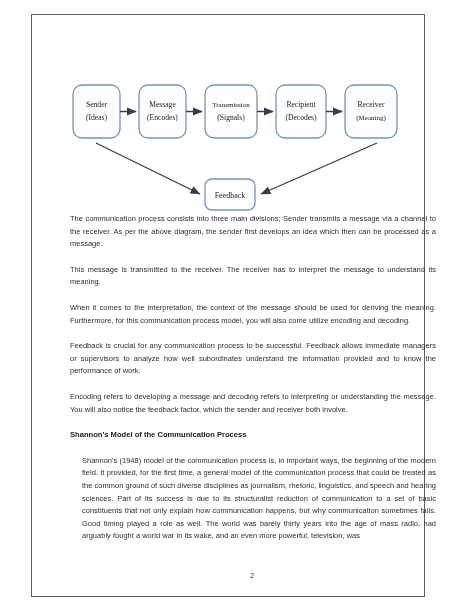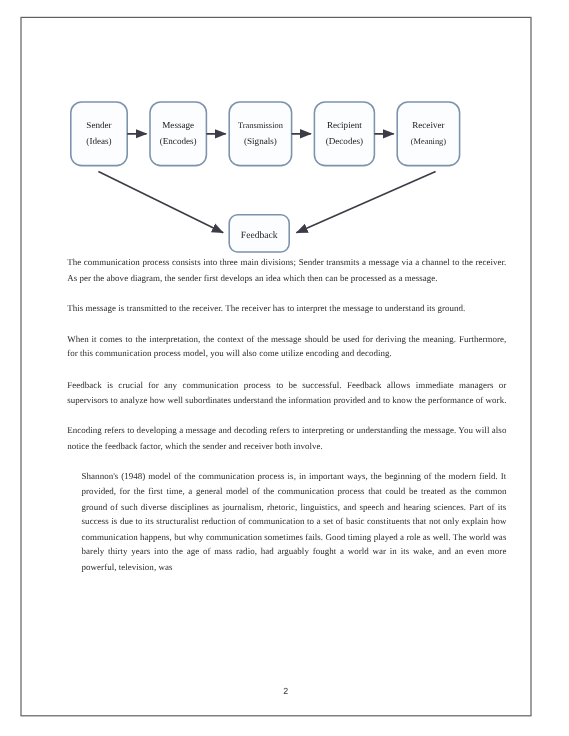--- a/index.html
+++ b/index.html
@@ -9,23 +9,23 @@
   }
   body {
     width: 474px;
     height: 613px;
     font-family: "Liberation Sans", sans-serif;
     overflow: hidden;
   }
 
   #page {
     position: absolute;
-    left: 17px;
+    left: 31px;
     top: 14px;
-    width: 426px;
+    width: 394px;
     height: 583px;
     background: #ffffff;
     border: 1px solid #606060;
     box-sizing: border-box;
   }
 
   
   #diagram {
     position: absolute;
     left: 0px;
@@ -51,21 +51,21 @@
   
   #body-text {
     position: absolute;
     left: 38px;
     top: 198px;
     width: 366px;
   }
 
   p.para {
     margin: 0 0 13px 0;
-    font-family: Liberation Serif, serif;
+    font-family: Liberation Sans, sans-serif;
     font-size: 7.45px;
     line-height: 12.6px;
     color: #2c2c2c;
     text-align: justify;
     letter-spacing: 0.005em;
   }
   p.para:last-child { margin-bottom: 0; margin-left: 12px; }
 
   h3.heading {
     margin: 0 0 13px 0;
@@ -143,22 +143,23 @@
         <text class="dbox-label fb" x="198" y="143">Feedback</text>
       </g>
 
       <line x1="64" y1="88" x2="168" y2="139" stroke="#3c3c46" stroke-width="1.35" marker-end="url(#ahb)"></line>
       <line x1="345" y1="88" x2="229" y2="139" stroke="#3c3c46" stroke-width="1.35" marker-end="url(#ahb)"></line>
     </svg>
   </div>
 
   <div id="body-text">
     <p class="para">The communication process consists into three main divisions; Sender transmits a message via a channel to the receiver. As per the above diagram, the sender first develops an idea which then can be processed as a message.</p>
-    <p class="para">This message is transmitted to the receiver. The receiver has to interpret the message to understand its ground.</p>
+    <p class="para">This message is transmitted to the receiver. The receiver has to interpret the message to understand its meaning.</p>
     <p class="para">When it comes to the interpretation, the context of the message should be used for deriving the meaning. Furthermore, for this communication process model, you will also come utilize encoding and decoding.</p>
     <p class="para">Feedback is crucial for any communication process to be successful. Feedback allows immediate managers or supervisors to analyze how well subordinates understand the information provided and to know the performance of work.</p>
     <p class="para">Encoding refers to developing a message and decoding refers to interpreting or understanding the message. You will also notice the feedback factor, which the sender and receiver both involve.</p>
+    <h3 class="heading">Shannon's Model of the Communication Process</h3>
     <p class="para">Shannon's (1948) model of the communication process is, in important ways, the beginning of the modern field. It provided, for the first time, a general model of the communication process that could be treated as the common ground of such diverse disciplines as journalism, rhetoric, linguistics, and speech and hearing sciences. Part of its success is due to its structuralist reduction of communication to a set of basic constituents that not only explain how communication happens, but why communication sometimes fails. Good timing played a role as well. The world was barely thirty years into the age of mass radio, had arguably fought a world war in its wake, and an even more powerful, television, was</p>
   </div>
 
   <div id="page-number">2</div>
 
 </div>
 
 </body></html>

